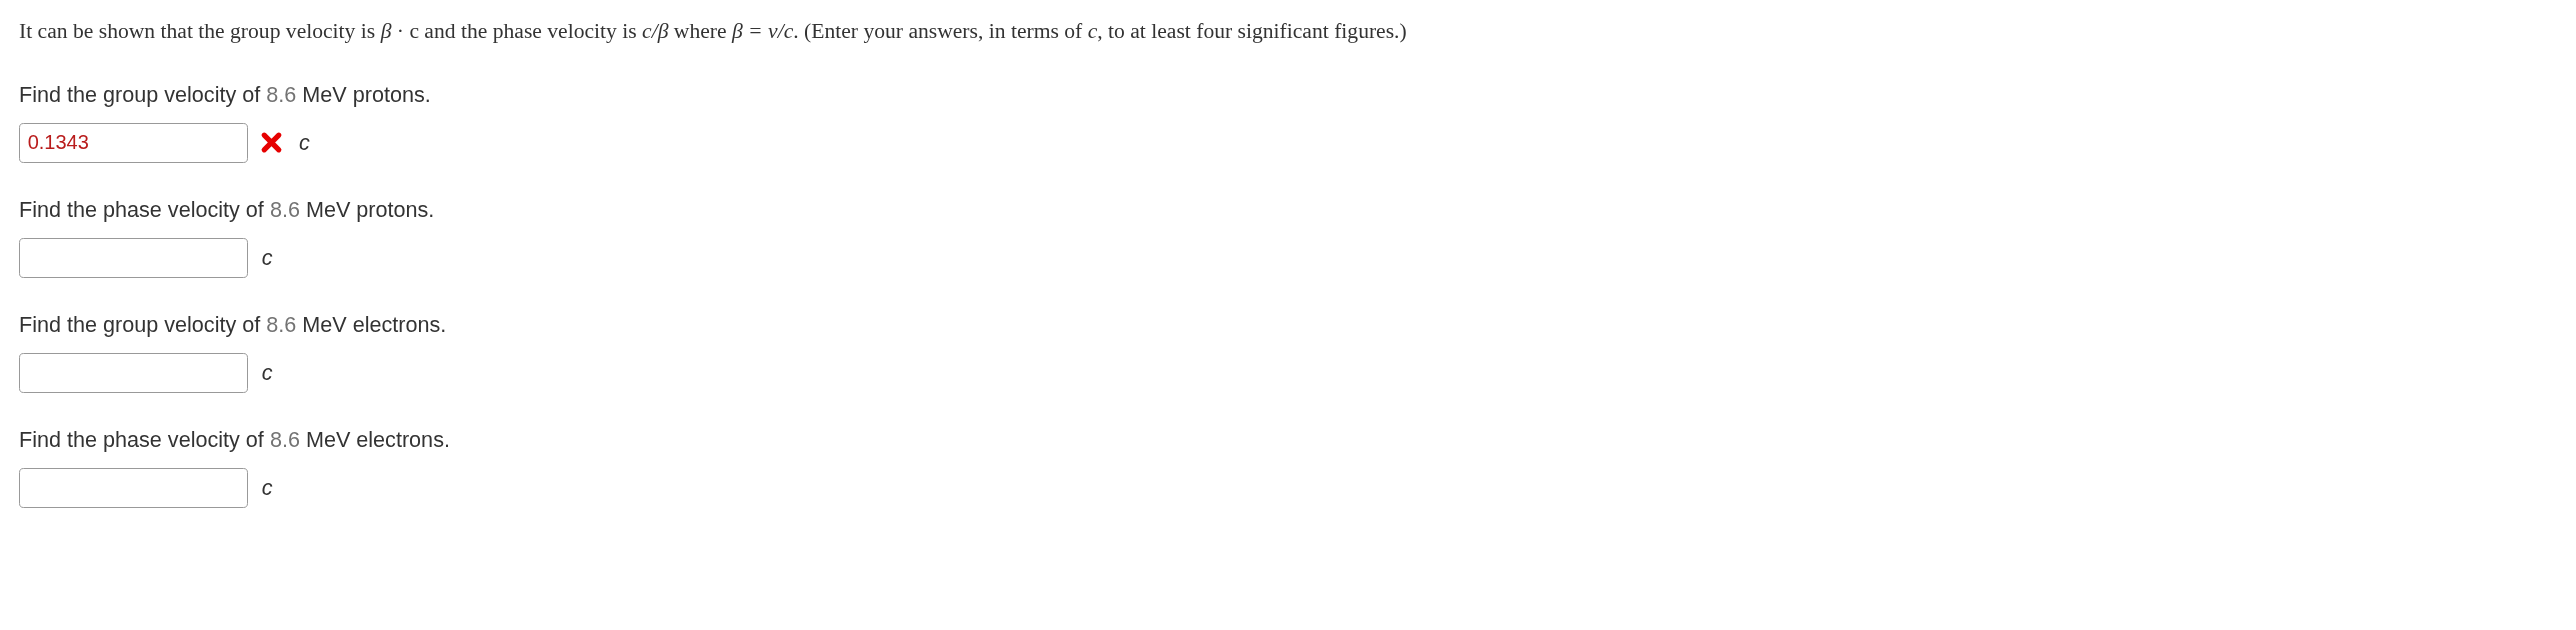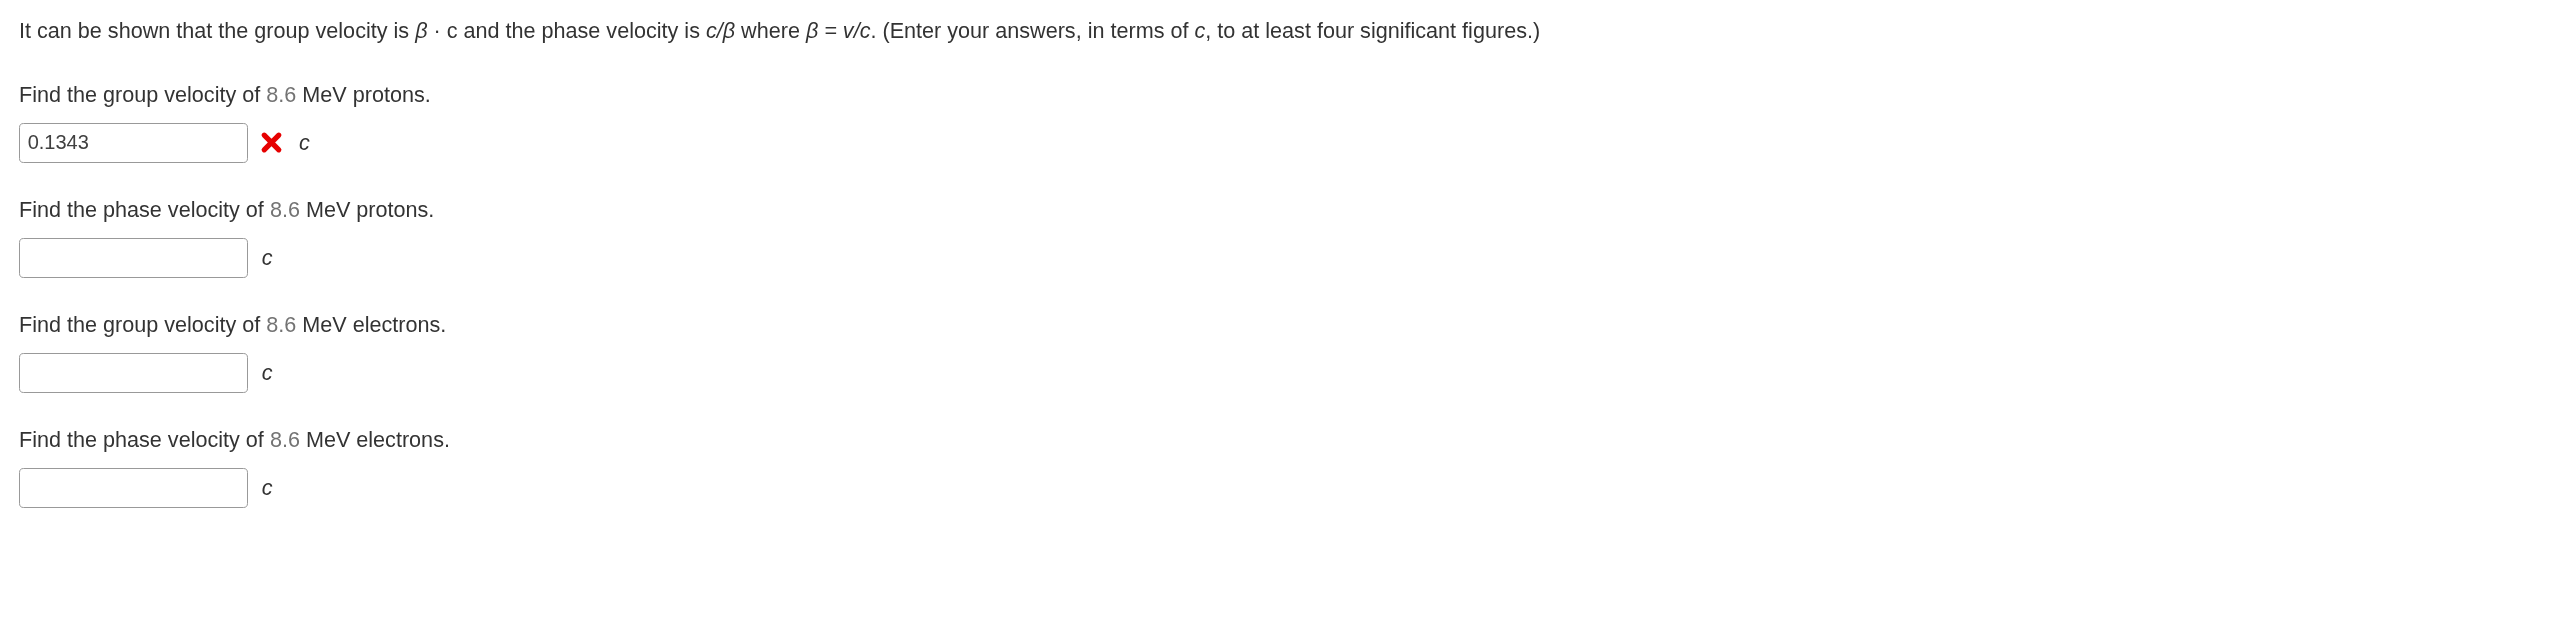--- a/index.html
+++ b/index.html
@@ -9,20 +9,21 @@
       font-family: Verdana, Geneva, sans-serif;
       font-size: 21.6px;
       color: #333;
       margin: 0;
       padding: 15.4px 19px;
       background: #fff;
       line-height: 1.5;
     }
     .intro {
       margin-bottom: 19px;
+      font-family: Liberation Serif, serif;
     }
     .italic {
       font-style: italic;
     }
     .prompt-line {
       margin-bottom: 11.6px;
       margin-top: 31px;
     }
     .prompt-line:first-of-type {
       margin-top: 0;
@@ -36,21 +37,21 @@
       gap: 9.2px;
     }
     input[type="text"] {
       width: 229px;
       height: 40px;
       border: 0.8px solid #999;
       border-radius: 4.6px;
       font-size: 20px;
       padding: 3.1px 7.7px;
       font-family: Verdana, Geneva, sans-serif;
-      color: #404040;
+      color: #b91c1c;
     }
     .cross-icon {
       width: 28px;
       height: 28px;
       display: flex;
       align-items: center;
       justify-content: center;
     }
     .cross-icon svg {
       width: 25px;

